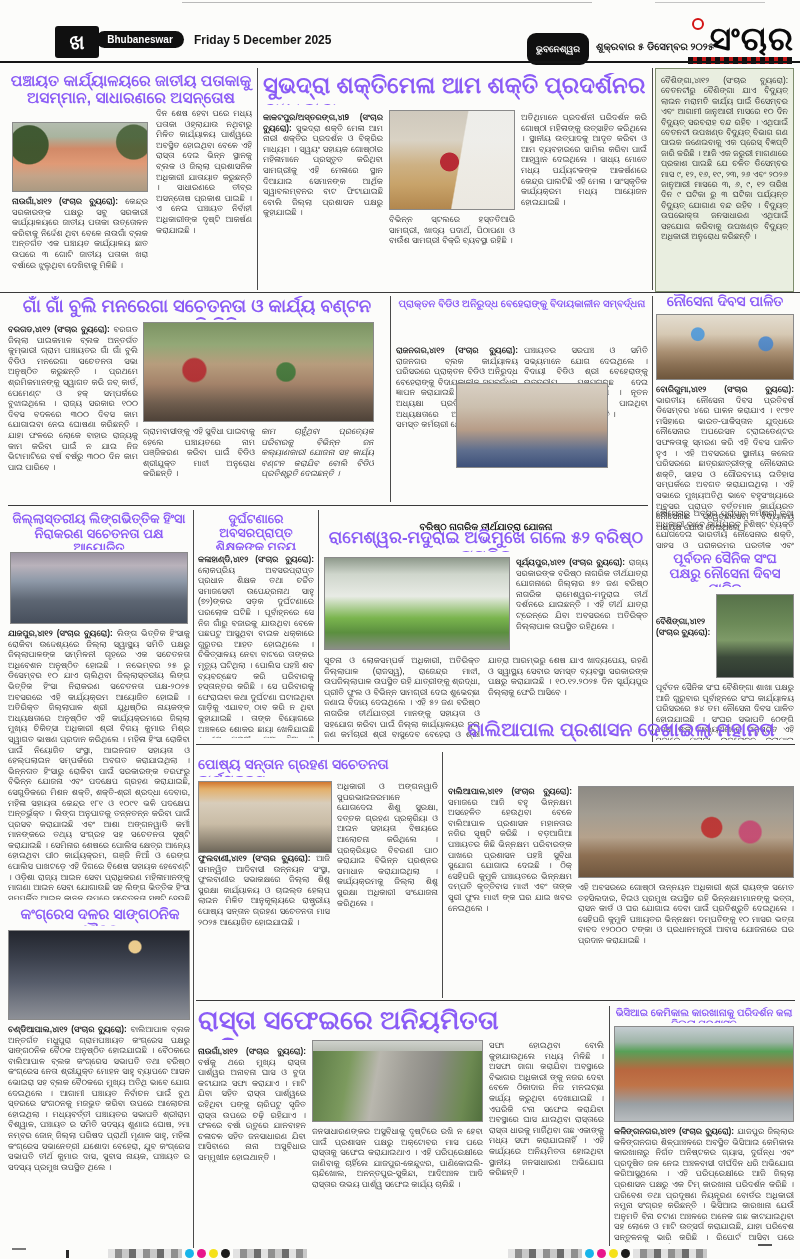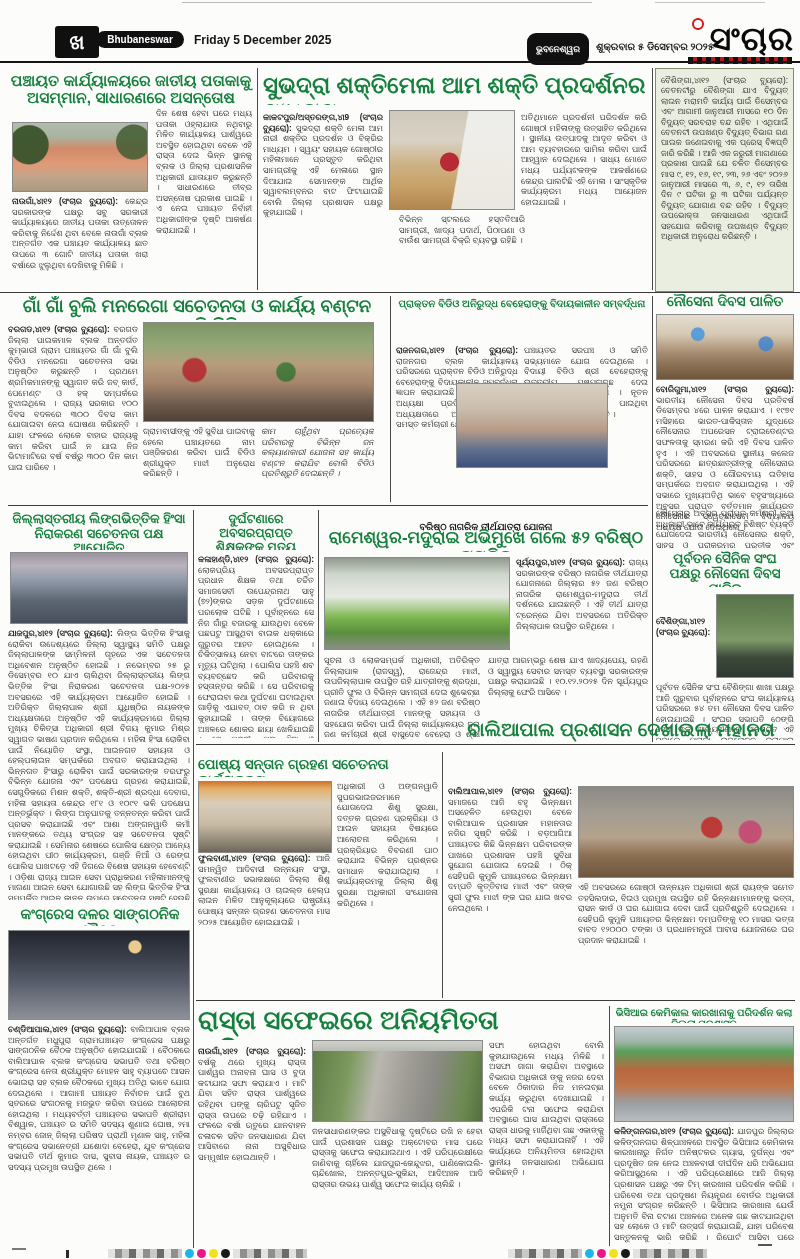--- a/index.html
+++ b/index.html
@@ -1,20 +1,20 @@
 <!DOCTYPE html>
 <html><head>
 <meta charset="utf-8">
 <style>
   html,body{margin:0;padding:0;background:#e8e8e6;}
   #page{position:relative;width:800px;height:1259px;background:#fcfcfa;overflow:hidden;
         font-family:"Liberation Sans","DejaVu Sans",sans-serif;color:#151515;}
   .hl{position:absolute;height:1px;background:#3a3a3a;}
   .vl{position:absolute;width:1px;background:#4a4a4a;}
-  .headline{position:absolute;font-weight:bold;color:#15803d;text-align:center;line-height:1.12;overflow:hidden;}
+  .headline{position:absolute;font-weight:bold;color:#8b5cf6;text-align:center;line-height:1.12;overflow:hidden;}
   .bt{position:absolute;font-size:8.3px;line-height:10.6px;text-align:justify;color:#1f1f1f;overflow:hidden;}
   .dl{font-weight:bold;}
   .ph{position:absolute;border:1px solid #8a8a8a;box-sizing:border-box;}
   .pill{position:absolute;background:#101010;color:#fff;border-radius:9px;display:flex;align-items:center;justify-content:center;font-weight:bold;}
   
   .p1{background:radial-gradient(circle at 12% 32%,rgba(58,84,44,.95) 0 15%,transparent 16%),radial-gradient(circle at 90% 28%,rgba(66,92,50,.85) 0 13%,transparent 14%),linear-gradient(180deg,#b3bcae 0%,#a9b49f 20%,#d28a68 38%,#e09a76 60%,#c4a489 78%,#ab9a82 100%);}
   .p2{background:radial-gradient(circle at 48% 52%,rgba(182,36,48,.95) 0 11%,transparent 12%),linear-gradient(100deg,rgba(0,0,0,0) 55%,rgba(240,240,237,.92) 56%),linear-gradient(180deg,#cfc9bd 0%,#d9d2c4 30%,#cdb184 55%,#c8a36a 75%,#b2874e 100%);}
   .p3{background:radial-gradient(circle at 22% 48%,rgba(180,30,40,.8) 0 6%,transparent 7%),radial-gradient(circle at 62% 50%,rgba(30,110,40,.7) 0 6%,transparent 7%),linear-gradient(180deg,#7d9464 0%,#93a877 22%,#b79d7d 42%,#a4836a 62%,#6f5d4e 82%,#4e4238 100%);}
   .p4{background:linear-gradient(180deg,#d8cfc3 0%,#cbbfae 28%,#b79d88 55%,#5e6e8e 80%,#3e517a 100%);}
   .p5{background:radial-gradient(circle at 30% 30%,rgba(70,150,220,.85) 0 6%,transparent 7%),radial-gradient(circle at 80% 45%,rgba(60,130,210,.8) 0 6%,transparent 7%),linear-gradient(180deg,#e4ddd0 0%,#d6c9b4 30%,#a98f72 58%,#8a7054 78%,#6e563c 100%);}
@@ -67,21 +67,21 @@
     <div class="ph p1" style="left:12px;top:122px;width:136px;height:70px;"></div>
     <div class="bt" style="left:12px;top:196px;width:136px;height:92px;"><span class="dl">ନାଉଗାଁ,୪ା୧୨ (ସଂଚାର ବ୍ୟୁରୋ):</span> <span>କେନ୍ଦ୍ର ସରକାରଙ୍କ ପକ୍ଷରୁ ସବୁ ସରକାରୀ କାର୍ଯ୍ୟାଳୟରେ ଜାତୀୟ ପତାକା ଉତ୍ତୋଳନ କରିବାକୁ ନିର୍ଦ୍ଦେଶ ଥିବା ବେଳେ ନାଉଗାଁ ବ୍ଲକ ଅନ୍ତର୍ଗତ ଏକ ପଞ୍ଚାୟତ କାର୍ଯ୍ୟାଳୟ ଛାତ ଉପରେ ୩ ଗୋଟି ଜାତୀୟ ପତାକା ଖରା ବର୍ଷାରେ ଝୁଲୁଥିବା ଦେଖିବାକୁ ମିଳିଛି ।</span></div>
     <div class="bt" style="left:156px;top:108px;width:96px;height:182px;">ଦିନ ଶେଷ ହେବା ପରେ ମଧ୍ୟ ପତାକା ଓହ୍ଲାଯାଉ ନଥିବାରୁ ମିଳିତ କାର୍ଯ୍ୟାଳୟ ପାର୍ଶ୍ୱରେ ଅବସ୍ଥିତ ହୋଇଥିବା ବେଳେ ଏହି ରାସ୍ତା ଦେଇ ଭିନ୍ନ ସ୍ଥାନକୁ ବ୍ଲକ ଓ ଜିଲ୍ଲା ପ୍ରଶାସନିକ ଅଧିକାରୀ ଯାତାୟାତ କରୁଛନ୍ତି । ସାଧାରଣରେ ତୀବ୍ର ଅସନ୍ତୋଷ ପ୍ରକାଶ ପାଇଛି । ଏ ନେଇ ପଞ୍ଚାୟତ ନିର୍ବାହୀ ଅଧିକାରୀଙ୍କ ଦୃଷ୍ଟି ଆକର୍ଷଣ କରାଯାଇଛି ।</div>
   </div>
   <div class="vl" style="left:257px;top:68px;height:222px;"></div>
 
   <div>
     <div class="headline" style="left:263px;top:73px;width:384px;height:32px;font-size:23px;text-align:left;">ସୁଭଦ୍ରା ଶକ୍ତିମେଳା ଆମ ଶକ୍ତି ପ୍ରଦର୍ଶନର ମାଧ୍ୟମ</div>
     <div class="bt" style="left:263px;top:112px;width:120px;height:176px;"><span class="dl">କାକଟପୁର/ଅସ୍ତରଙ୍ଗ,୪ା9 (ସଂଚାର ବ୍ୟୁରୋ):</span> <span>ସୁଭଦ୍ରା ଶକ୍ତି ମେଳା ଆମ ନାରୀ ଶକ୍ତିର ପ୍ରଦର୍ଶନ ଓ ବିକ୍ରିର ମାଧ୍ୟମ । ସ୍ୱୟଂ ସହାୟକ ଗୋଷ୍ଠୀର ମହିଳାମାନେ ପ୍ରସ୍ତୁତ କରିଥିବା ସାମଗ୍ରୀକୁ ଏହି ମେଳାରେ ସ୍ଥାନ ଦିଆଯାଇ ସେମାନଙ୍କ ଆର୍ଥିକ ସ୍ୱାବଲମ୍ବନର ବାଟ ଫିଟାଯାଇଛି ବୋଲି ଜିଲ୍ଲା ପ୍ରଶାସନ ପକ୍ଷରୁ କୁହାଯାଇଛି ।</span></div>
     <div class="ph p2" style="left:389px;top:110px;width:126px;height:100px;"></div>
-    <div class="bt" style="left:389px;top:214px;width:126px;height:74px;margin-left:10px;">ବିଭିନ୍ନ ସ୍ଟଲରେ ହସ୍ତତିଆରି ସାମଗ୍ରୀ, ଖାଦ୍ୟ ପଦାର୍ଥ, ପିଠାପଣା ଓ ବାଉଁଶ ସାମଗ୍ରୀ ବିକ୍ରି ବ୍ୟବସ୍ଥା ରହିଛି ।</div>
+    <div class="bt" style="left:389px;top:214px;width:126px;height:74px;">ବିଭିନ୍ନ ସ୍ଟଲରେ ହସ୍ତତିଆରି ସାମଗ୍ରୀ, ଖାଦ୍ୟ ପଦାର୍ଥ, ପିଠାପଣା ଓ ବାଉଁଶ ସାମଗ୍ରୀ ବିକ୍ରି ବ୍ୟବସ୍ଥା ରହିଛି ।</div>
     <div class="bt" style="left:521px;top:112px;width:126px;height:176px;">ଅତିଥିମାନେ ପ୍ରଦର୍ଶନୀ ପରିଦର୍ଶନ କରି ଗୋଷ୍ଠୀ ମହିଳାଙ୍କୁ ଉତ୍ସାହିତ କରିଥିଲେ । ସ୍ଥାନୀୟ ଉତ୍ପାଦକୁ ଆଦୃତ କରିବା ଓ ଆମ ବ୍ୟବହାରରେ ସାମିଲ କରିବା ପାଇଁ ଆହ୍ୱାନ ଦେଇଥିଲେ । ସାଧ୍ୟ ମୋତେ ମଧ୍ୟ ପର୍ଯ୍ୟଟକଙ୍କ ଆକର୍ଷଣରେ କେନ୍ଦ୍ର ପାଲଟିଛି ଏହି ମେଳା । ସାଂସ୍କୃତିକ କାର୍ଯ୍ୟକ୍ରମ ମଧ୍ୟ ଆୟୋଜନ ହୋଇଯାଇଛି ।</div>
   </div>
   <div class="vl" style="left:652px;top:68px;height:222px;"></div>
 
   <div class="greenbox">
     <div style="font-size:8.2px;line-height:10.4px;text-align:justify;margin-top:3px;color:#1f1f1f;height:178px;overflow:hidden;">ବୈଶିଙ୍ଗା,୪ା୧୨ (ସଂଚାର ବ୍ୟୁରୋ): ବେତନଟୀରୁ ବୈଶିଙ୍ଗା ଯାଏ ବିଦ୍ୟୁତ୍ ଲାଇନ ମରାମତି କାର୍ଯ୍ୟ ପାଇଁ ଡିସେମ୍ବର ଏବଂ ଆଗାମୀ ଜାନୁଆରୀ ମାସରେ ୧୦ ଦିନ ବିଦ୍ୟୁତ୍ ସରବରାହ ବନ୍ଦ ରହିବ । ଏଥିପାଇଁ ବେତନଟୀ ଉପଖଣ୍ଡ ବିଦ୍ୟୁତ୍ ବିଭାଗ ଗଣ ପାଇକ ଜଣେଇବାକୁ ଏକ ପ୍ରେସ୍ ବିଜ୍ଞପ୍ତି ଜାରି କରିଛି । ଆଜି ଏକ ଜରୁରୀ ମାଗଣାରେ ପ୍ରକାଶ ପାଇଛି ଯେ ଚଳିତ ଡିସେମ୍ବର ମାସ ୯, ୧୨, ୧୬, ୧୯, ୨୩, ୨୬ ଏବଂ ୨୦୨୬ ଜାନୁଆରୀ ମାସରେ ୩, ୬, ୯, ୧୨ ତାରିଖ ଦିନ ୯ ଘଟିକା ରୁ ୩ ଘଟିକା ପର୍ଯ୍ୟନ୍ତ ବିଦ୍ୟୁତ୍ ଯୋଗାଣ ବନ୍ଦ ରହିବ । ବିଦ୍ୟୁତ୍ ଉପଭୋକ୍ତା ଜନସାଧାରଣ ଏଥିପାଇଁ ସହଯୋଗ କରିବାକୁ ଉପଖଣ୍ଡ ବିଦ୍ୟୁତ୍ ଅଧିକାରୀ ଅନୁରୋଧ କରିଛନ୍ତି ।</div>
   </div>
 
   <div class="hl" style="left:0;top:292px;width:800px;"></div>
 

